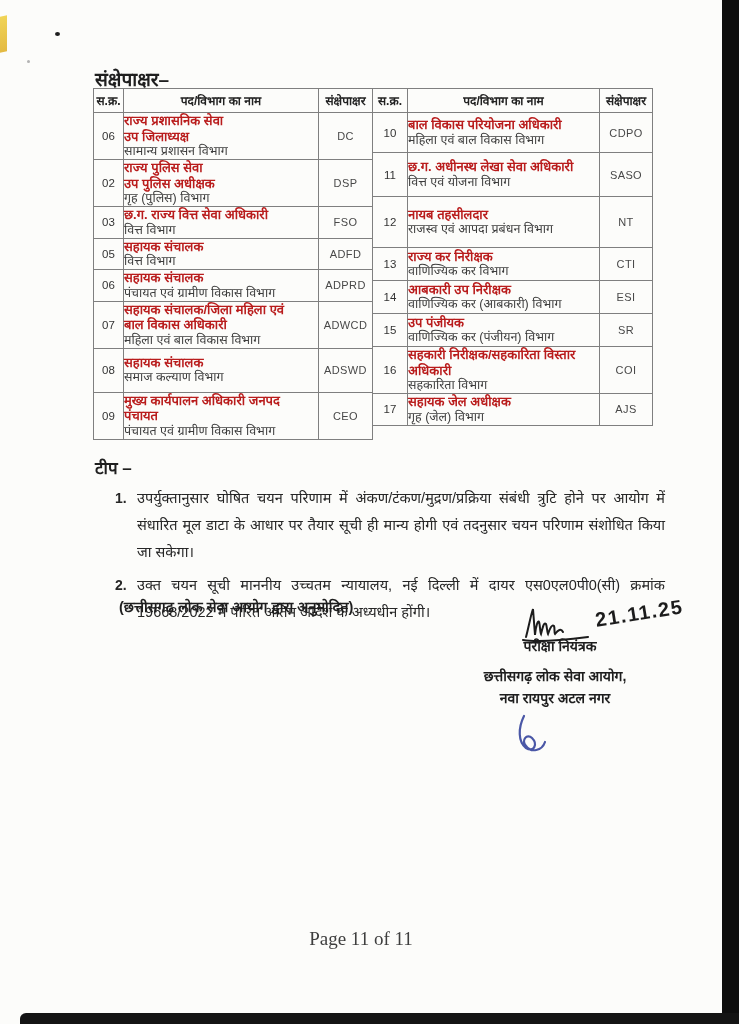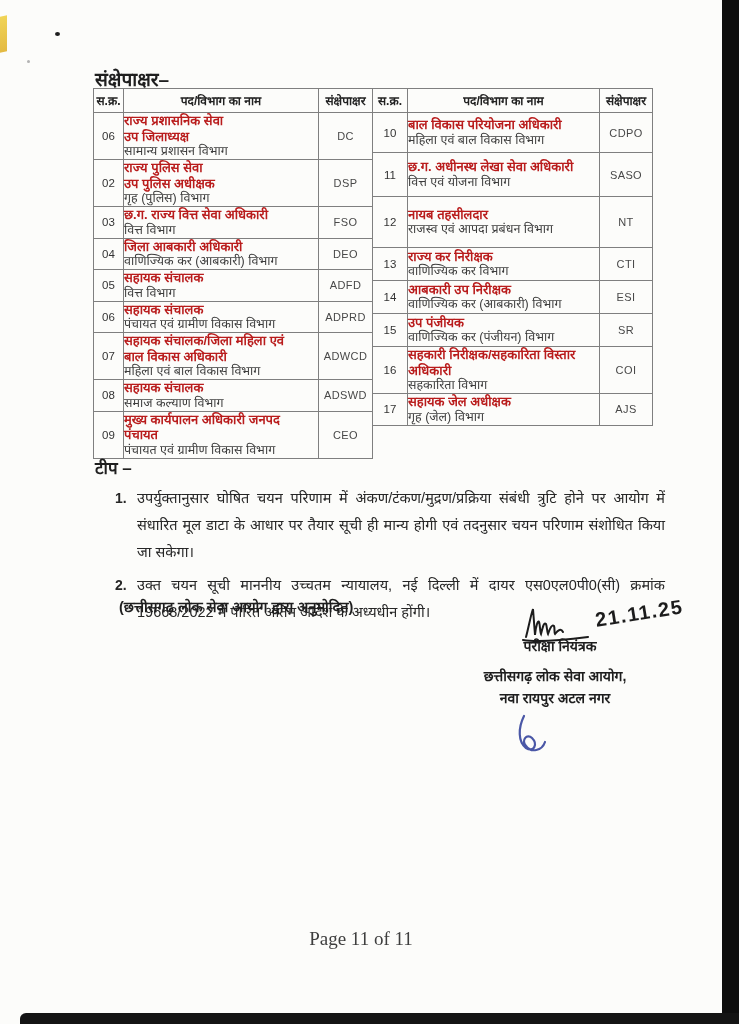--- a/index.html
+++ b/index.html
@@ -131,28 +131,20 @@
     </tr>
           <tr>
       <td class="sn">03</td>
       <td class="post-cell">
         <div class="post-name">छ.ग. राज्य वित्त सेवा अधिकारी</div>
         <div class="dept-name">वित्त विभाग</div>
       </td>
       <td class="abbr-cell">FSO</td>
     </tr>
           <tr>
-      <td class="sn">04</td>
-      <td class="post-cell">
-        <div class="post-name">जिला आबकारी अधिकारी</div>
-        <div class="dept-name">वाणिज्यिक कर (आबकारी) विभाग</div>
-      </td>
-      <td class="abbr-cell">DEO</td>
-    </tr>
-          <tr>
       <td class="sn">05</td>
       <td class="post-cell">
         <div class="post-name">सहायक संचालक</div>
         <div class="dept-name">वित्त विभाग</div>
       </td>
       <td class="abbr-cell">ADFD</td>
     </tr>
           <tr>
       <td class="sn">06</td>
       <td class="post-cell">

